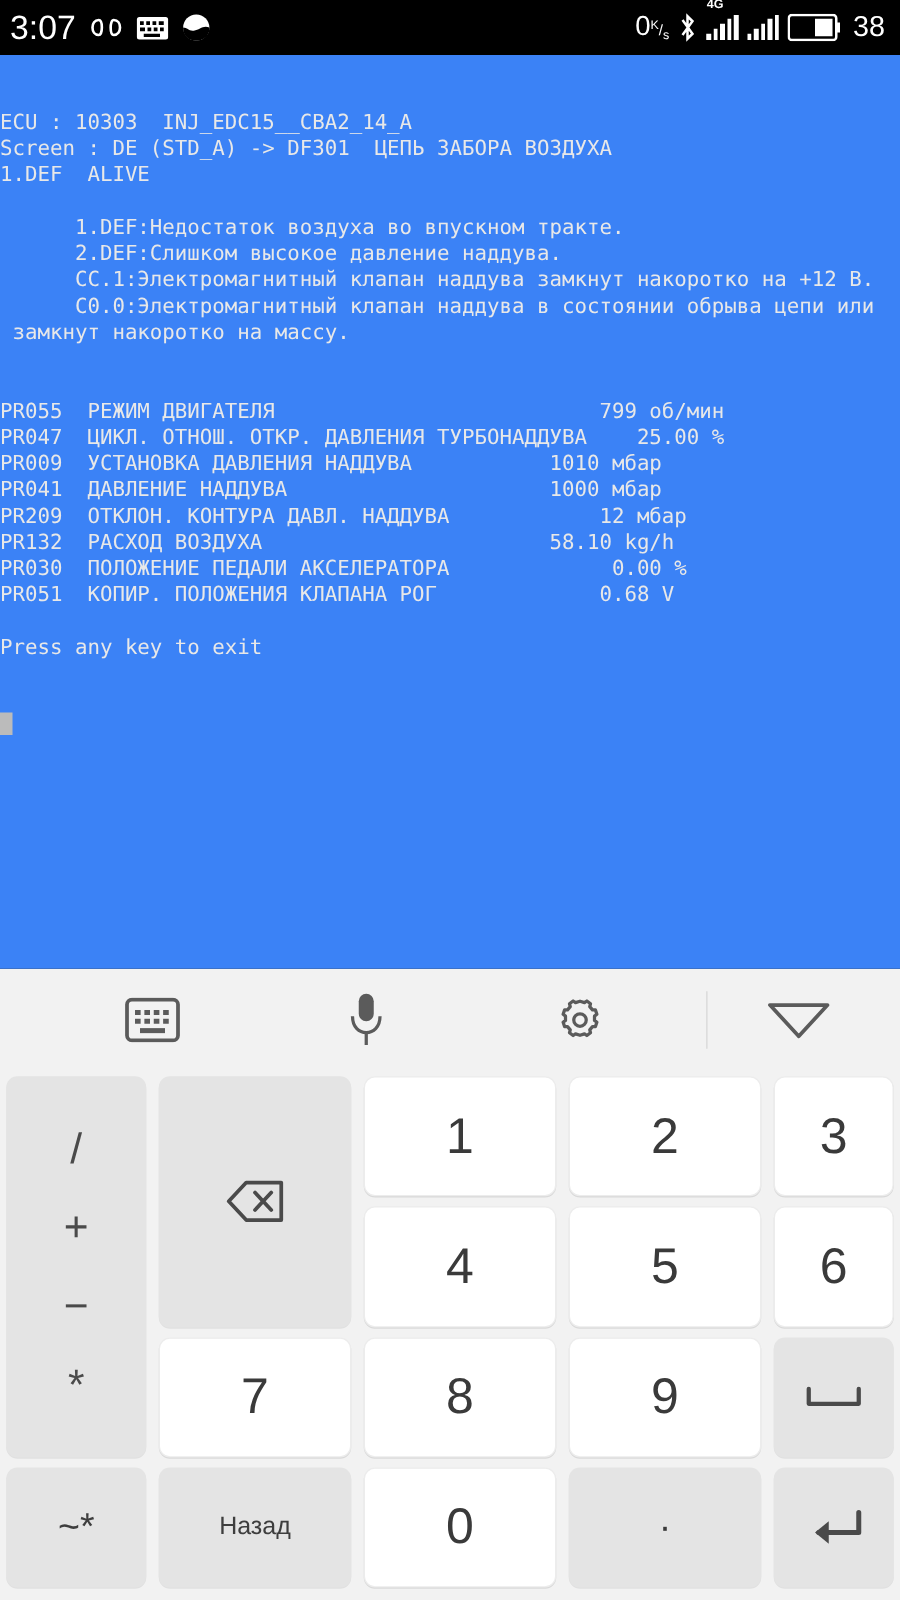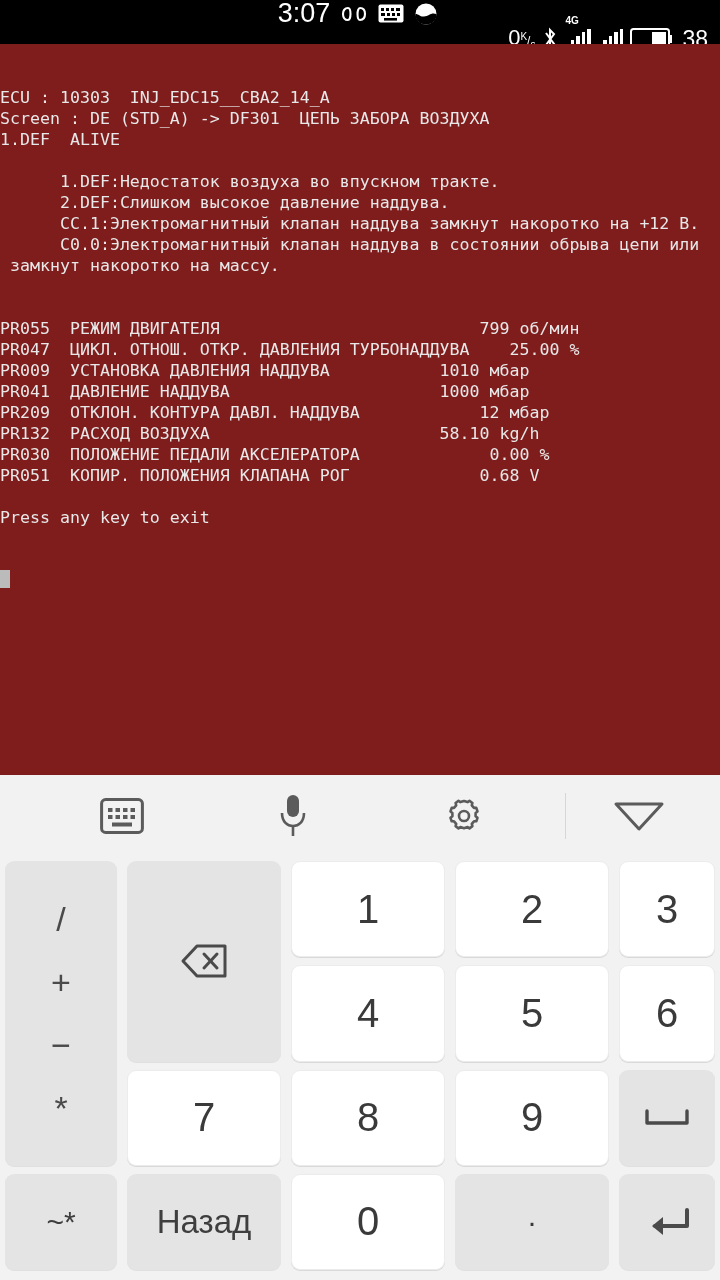--- a/index.html
+++ b/index.html
@@ -19,21 +19,20 @@
   #status-bar {
     position: relative;
     width: 720px;
     height: 44px;
     background: #000;
     color: #fff;
     display: flex;
     align-items: center;
     box-sizing: border-box;
     padding: 0 12px 0 8px;
-    flex-direction: column;
   }
   #status-left {
     display: flex;
     align-items: center;
     gap: 10px;
   }
   #status-clock {
     font-size: 27px;
     font-family: "Liberation Sans", sans-serif;
     letter-spacing: 0px;
@@ -77,21 +76,21 @@
     font-size: 10px;
     font-weight: bold;
     line-height: 1;
   }
 
   
   #terminal {
     position: relative;
     width: 720px;
     height: 731px;
-    background: #7f1d1d;
+    background: #3b82f6;
     color: #e8e8e8;
     font-family: "DejaVu Sans Mono", "Liberation Mono", monospace;
     font-size: 16.6px;
     line-height: 21px;
     overflow: hidden;
     box-sizing: border-box;
     padding: 1px 0 0 0;
     white-space: pre;
   }
   #terminal .tline {
@@ -178,21 +177,21 @@
     flex-direction: column;
     justify-content: space-around;
     padding: 26px 0;
     font-size: 34px;
     color: #4a4a4a;
   }
   .key.ops span { line-height: 1; display:block; }
   .key.tall {
     grid-row: 1 / span 2;
   }
-  .key.word { font-size: 33px; color: #3e3e3e; }
+  .key.word { font-size: 20px; color: #3e3e3e; }
   .key.sym { font-size: 30px; color: #3e3e3e; }
   .key.dotkey { font-size: 30px; }
   .key svg { display: block; }
 </style>
 </head>
 <body>
 
 <div id="status-bar">
   <div id="status-left">
     <span id="status-clock">3:07</span>

